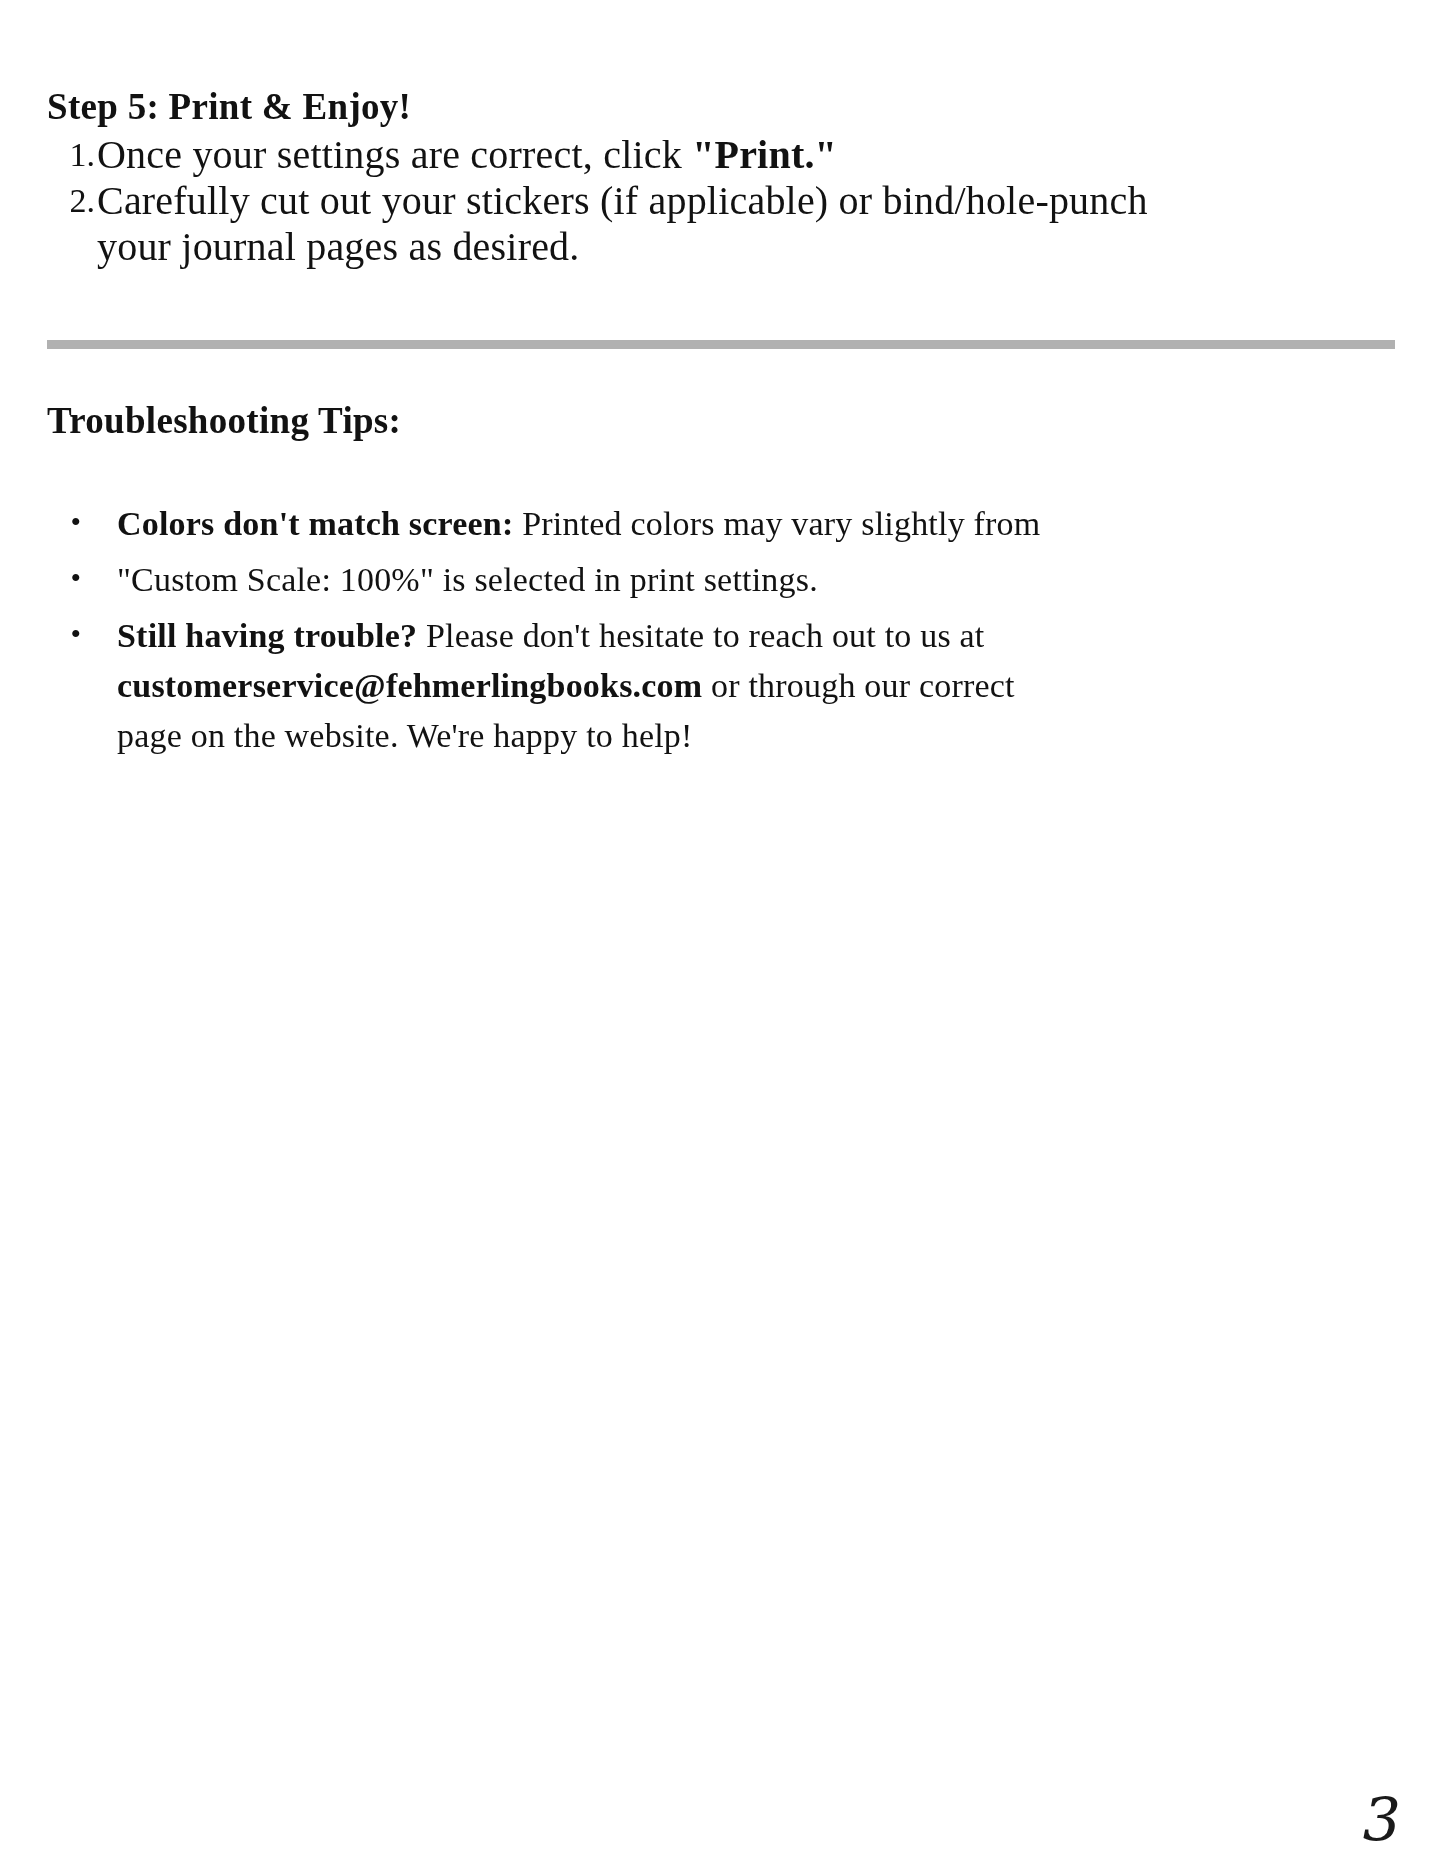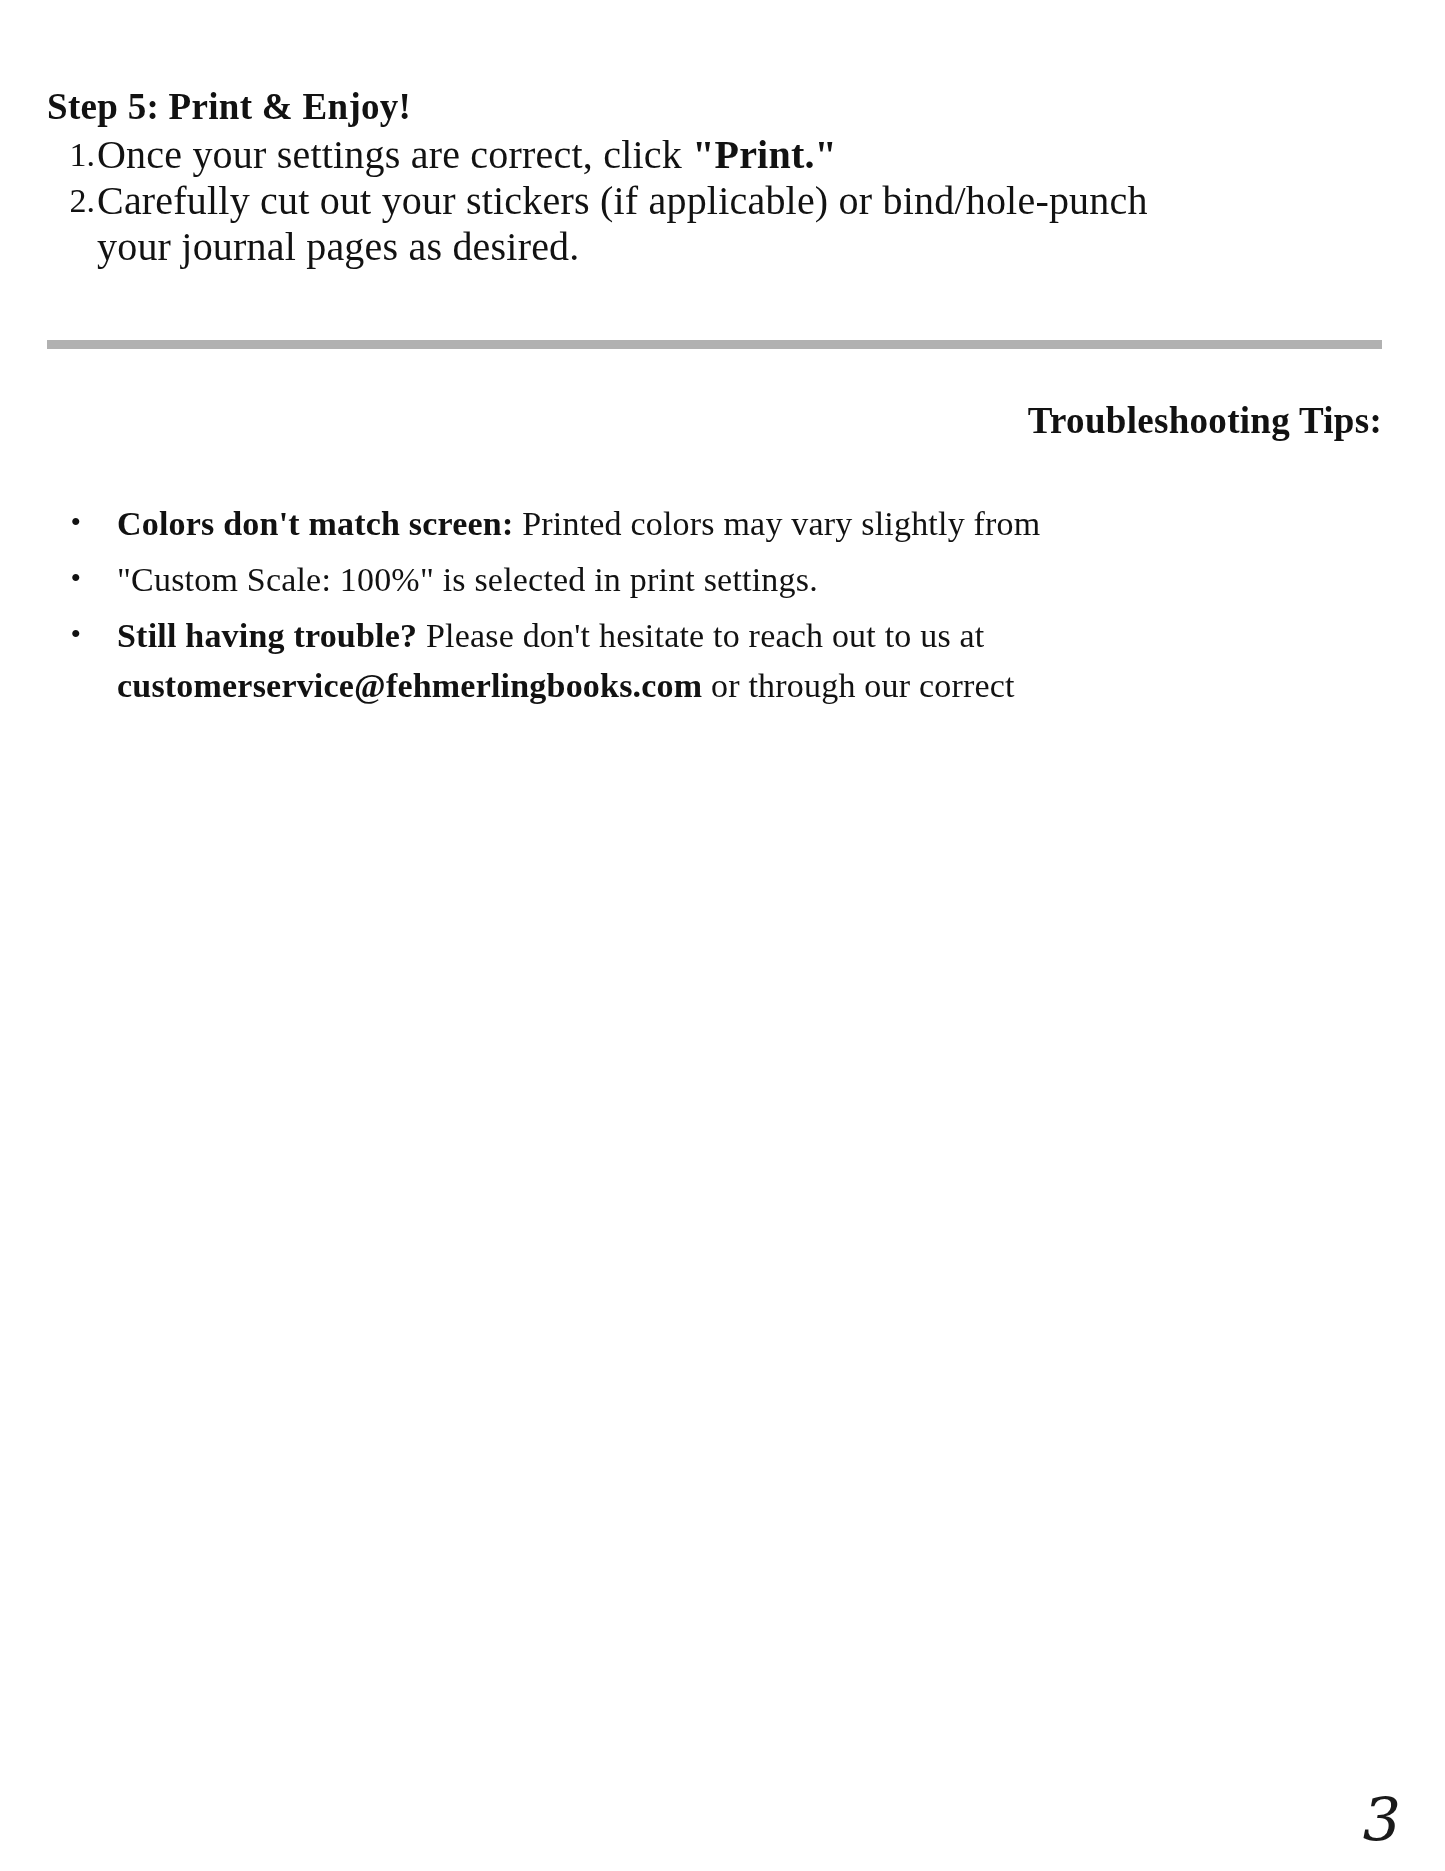--- a/index.html
+++ b/index.html
@@ -9,21 +9,21 @@
   body {
     width: 1445px;
     height: 1871px;
     background: #ffffff;
     position: relative;
     font-family: "Liberation Serif", "DejaVu Serif", serif;
     color: #121212;
     overflow: hidden;
   }
   .content {
-    padding: 84px 63px 0 47px;
+    padding: 84px 50px 0 47px;
   }
   .heading {
     font-weight: bold;
     font-size: 37px;
     line-height: 46px;
     letter-spacing: 0.3px;
   }
   
   .olist {
     margin-top: 2px;
@@ -48,21 +48,20 @@
     letter-spacing: 0.2px;
   }
   
   .divider {
     margin-top: 70px;
     height: 9px;
     background: #b1b1b1;
   }
   .tips-heading {
     margin-top: 49px;
-    text-align: right;
   }
   
   .ulist {
     margin-top: 55px;
   }
   .uli {
     position: relative;
     padding-left: 58px;
     margin-bottom: 6px;
   }
@@ -127,19 +126,20 @@
 
     <div class="uli">
       <span class="marker">•</span>
       <div class="line"><span>"Custom Scale: 100%" is selected in print settings.</span></div>
     </div>
 
     <div class="uli">
       <span class="marker">•</span>
       <div class="line"><b>Still having trouble?</b><span> Please don't hesitate to reach out to us at</span></div>
       <div class="line"><b>customerservice@fehmerlingbooks.com</b><span> or through our correct</span></div>
+      <div class="line"><span>page on the website. We're happy to help!</span></div>
     </div>
 
   </div>
 
 </div>
 
 <div class="page-number">3</div>
 
 </body></html>

